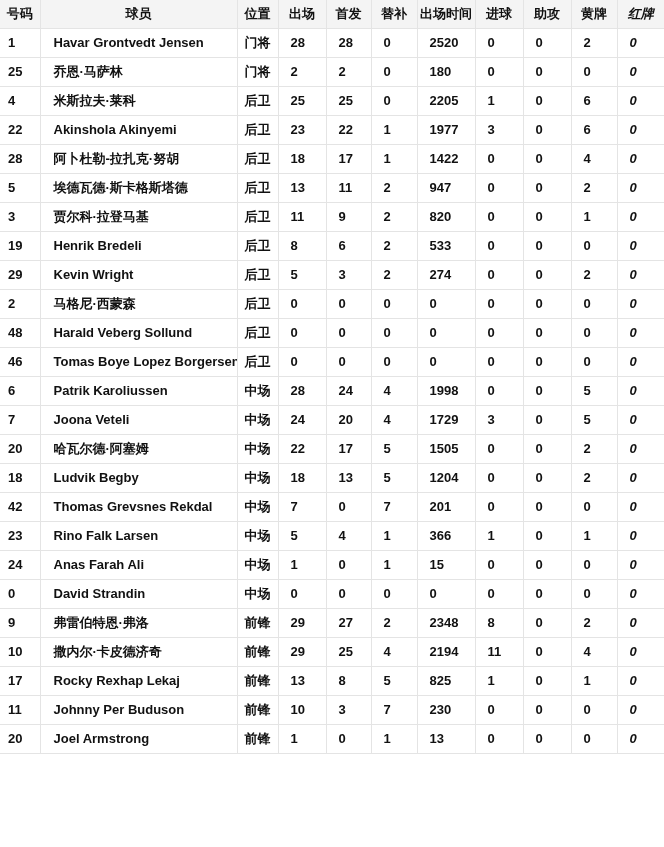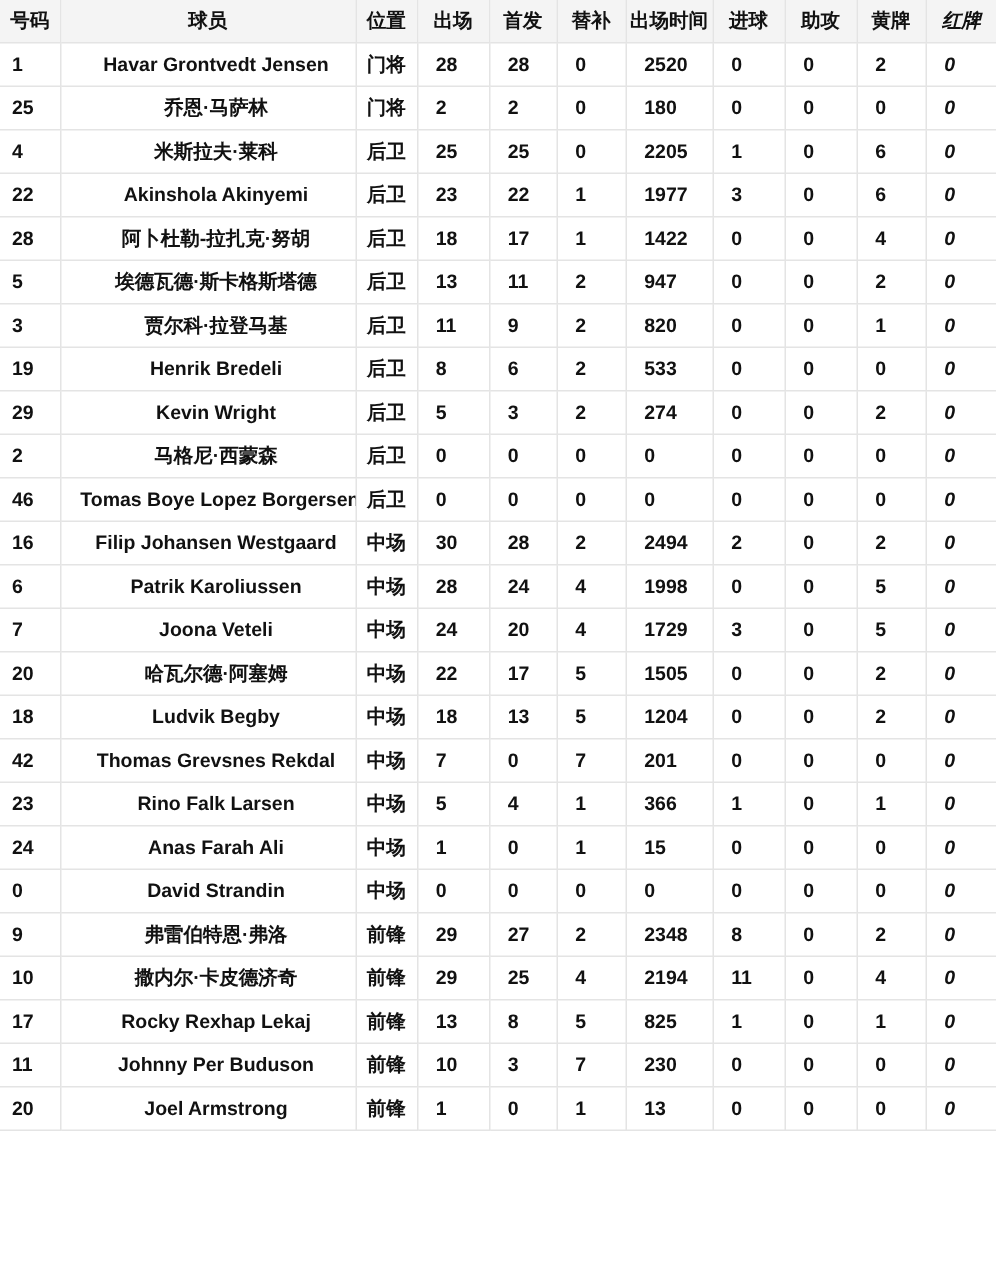--- a/index.html
+++ b/index.html
@@ -50,21 +50,21 @@
     text-align: center;
     padding: 0;
   }
   td {
     height: 29px;
     background: var(--row-bg);
     text-align: left;
     padding: 0 2px 0 12px;
   }
   td:nth-child(1) { padding-left: 8px; }
-  td:nth-child(2) { padding-left: 13px; text-align: center; }
+  td:nth-child(2) { padding-left: 13px; }
   td:nth-child(3) { padding-left: 0; padding-right: 0; text-align: center; }
 </style>
 </head>
 <body>
 
 <div data-name="page">
   <table data-name="player-stats-table">
     <colgroup data-name="column-widths">
         <col>
         <col>
@@ -218,43 +218,43 @@
           <td data-name="cell-appearances">0</td>
           <td data-name="cell-starts">0</td>
           <td data-name="cell-substitute">0</td>
           <td data-name="cell-minutes">0</td>
           <td data-name="cell-goals">0</td>
           <td data-name="cell-assists">0</td>
           <td data-name="cell-yellow-cards">0</td>
           <td data-name="cell-red-cards">0</td>
         </tr>
         <tr data-name="table-row">
+          <td data-name="cell-number">48</td>
+          <td data-name="cell-player">Harald Veberg Sollund</td>
+          <td data-name="cell-position">后卫</td>
+          <td data-name="cell-appearances">0</td>
+          <td data-name="cell-starts">0</td>
+          <td data-name="cell-substitute">0</td>
+          <td data-name="cell-minutes">0</td>
+          <td data-name="cell-goals">0</td>
+          <td data-name="cell-assists">0</td>
+          <td data-name="cell-yellow-cards">0</td>
+          <td data-name="cell-red-cards">0</td>
+        </tr>
+        <tr data-name="table-row">
           <td data-name="cell-number">46</td>
           <td data-name="cell-player">Tomas Boye Lopez Borgersen</td>
           <td data-name="cell-position">后卫</td>
           <td data-name="cell-appearances">0</td>
           <td data-name="cell-starts">0</td>
           <td data-name="cell-substitute">0</td>
           <td data-name="cell-minutes">0</td>
           <td data-name="cell-goals">0</td>
           <td data-name="cell-assists">0</td>
           <td data-name="cell-yellow-cards">0</td>
-          <td data-name="cell-red-cards">0</td>
-        </tr>
-        <tr data-name="table-row">
-          <td data-name="cell-number">16</td>
-          <td data-name="cell-player">Filip Johansen Westgaard</td>
-          <td data-name="cell-position">中场</td>
-          <td data-name="cell-appearances">30</td>
-          <td data-name="cell-starts">28</td>
-          <td data-name="cell-substitute">2</td>
-          <td data-name="cell-minutes">2494</td>
-          <td data-name="cell-goals">2</td>
-          <td data-name="cell-assists">0</td>
-          <td data-name="cell-yellow-cards">2</td>
           <td data-name="cell-red-cards">0</td>
         </tr>
         <tr data-name="table-row">
           <td data-name="cell-number">6</td>
           <td data-name="cell-player">Patrik Karoliussen</td>
           <td data-name="cell-position">中场</td>
           <td data-name="cell-appearances">28</td>
           <td data-name="cell-starts">24</td>
           <td data-name="cell-substitute">4</td>
           <td data-name="cell-minutes">1998</td>

